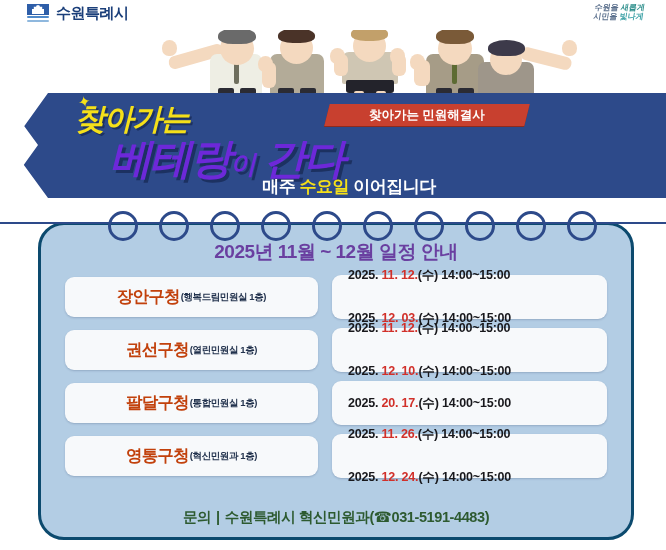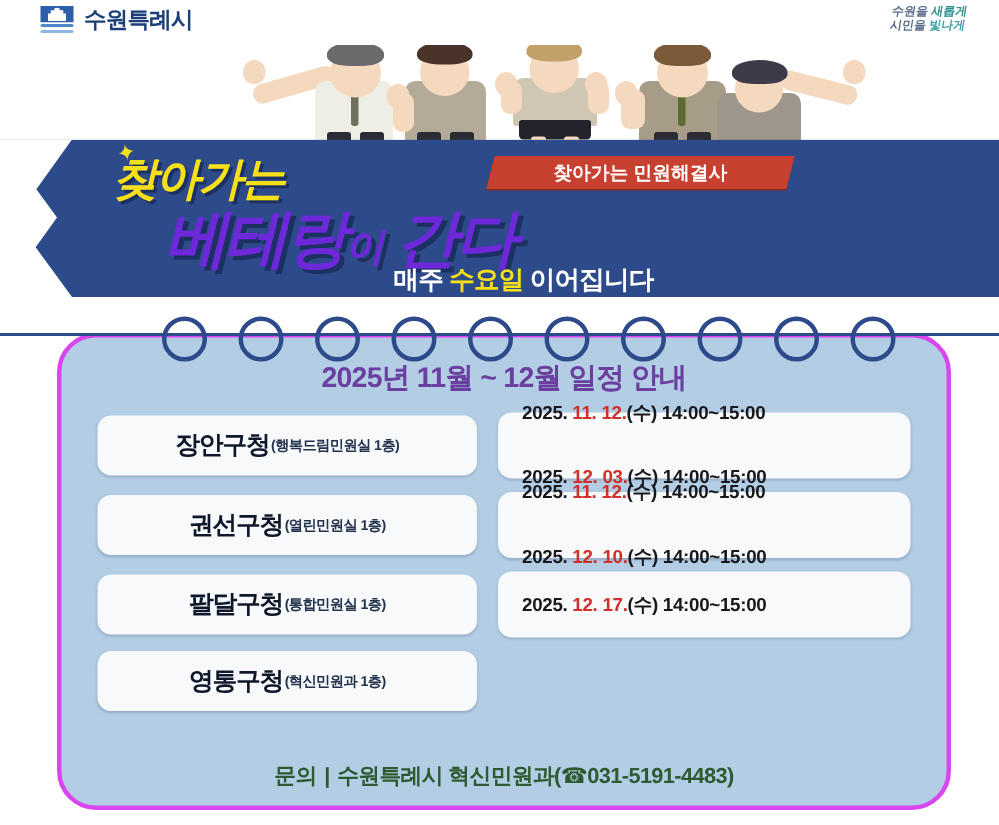--- a/index.html
+++ b/index.html
@@ -61,29 +61,29 @@
   .tagline .yellow{color:#f5e019;}
 
   
   .lower-bg{position:absolute;top:198px;left:0;width:666px;height:352px;background:#ffffff;z-index:1;}
   .ring-line{position:absolute;top:222px;left:0;width:666px;height:2px;background:#2d4a8a;z-index:3;}
   .ring{position:absolute;width:24px;height:24px;border:3px solid #2d4a8a;border-radius:50%;
       background:transparent;z-index:4;top:211px;}
 
   
   .panel{position:absolute;left:38px;top:222px;width:590px;height:312px;background:#b3cde4;
-      border:3px solid #d946ef;border-radius:26px;z-index:2;}
+      border:3px solid #0c4a6e;border-radius:26px;z-index:2;}
   .panel-title{position:absolute;left:0;top:14px;width:100%;text-align:center;font-size:19px;
       font-weight:bold;color:#6a3fa0;letter-spacing:-0.5px;}
 
   .rows{position:absolute;left:24px;top:50px;width:542px;}
   .row{display:flex;align-items:center;gap:14px;margin-bottom:9px;}
   .office{width:253px;height:40px;background:#f7f9fb;border-radius:9px;display:flex;
       align-items:center;justify-content:center;gap:1px;box-shadow:0 1px 2px rgba(30,50,90,.22);}
-  .office-name{font-size:16.5px;font-weight:bold;color:#0f172a;letter-spacing:-0.8px;}
+  .office-name{font-size:16.5px;font-weight:bold;color:#c2410c;letter-spacing:-0.8px;}
   .office-sub{font-size:9.5px;font-weight:bold;color:#22324d;letter-spacing:-0.4px;}
   .dates{flex:1;height:44px;background:#f7f9fb;border-radius:9px;display:flex;flex-direction:column;
       justify-content:center;padding-left:16px;box-shadow:0 1px 2px rgba(30,50,90,.22);gap:24px;}
   .dateline{font-size:12.5px;font-weight:bold;color:#18181c;letter-spacing:-0.2px;line-height:1.5;white-space:nowrap;}
   .dateline .md{color:#d1302a;}
 
   .footer-note{position:absolute;left:0;bottom:10px;width:100%;text-align:center;font-size:14.5px;
       font-weight:bold;color:#2d5a30;letter-spacing:-0.4px;}
   .footer-note .sep{color:#2d5a30;padding:0 5px;}
 
@@ -242,30 +242,38 @@
         </div>
       </div>
 
       <div class="row">
         <div class="office">
           <span class="office-name">팔달구청</span>
           <span class="office-sub">(통합민원실 1층)</span>
         </div>
         <div class="dates">
           <div class="dateline">
-            <span>2025. </span><span class="md">12. 17.</span><span>(수)  14:00~15:00</span>
+            <span>2025. </span><span class="md">20. 17.</span><span>(수)  14:00~15:00</span>
           </div>
         </div>
       </div>
 
       <div class="row">
         <div class="office">
           <span class="office-name">영통구청</span>
           <span class="office-sub">(혁신민원과 1층)</span>
         </div>
+        <div class="dates">
+          <div class="dateline">
+            <span>2025. </span><span class="md">11. 26.</span><span>(수)  14:00~15:00</span>
+          </div>
+          <div class="dateline">
+            <span>2025. </span><span class="md">12. 24.</span><span>(수)  14:00~15:00</span>
+          </div>
+        </div>
       </div>
 
     </div>
 
     <div class="footer-note">
       <span>문의</span><span class="sep">|</span><span>수원특례시 혁신민원과(☎031-5191-4483)</span>
     </div>
   </div>
 
 

